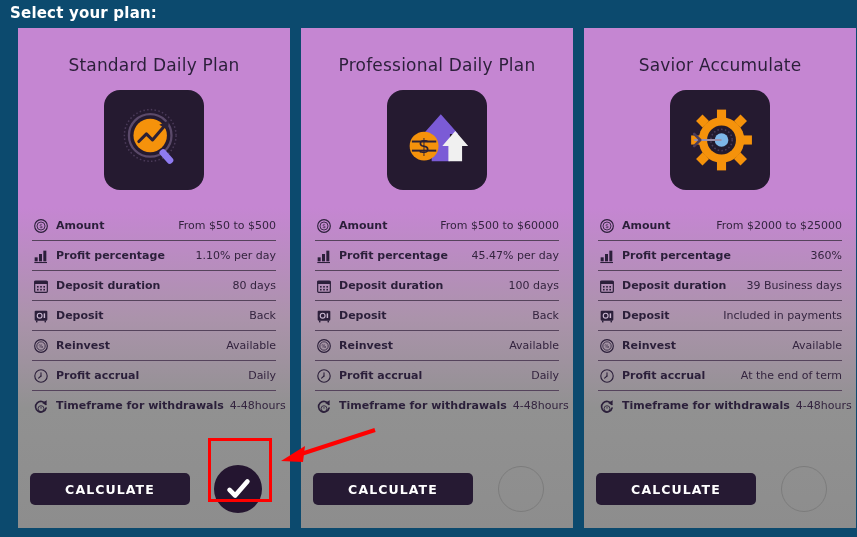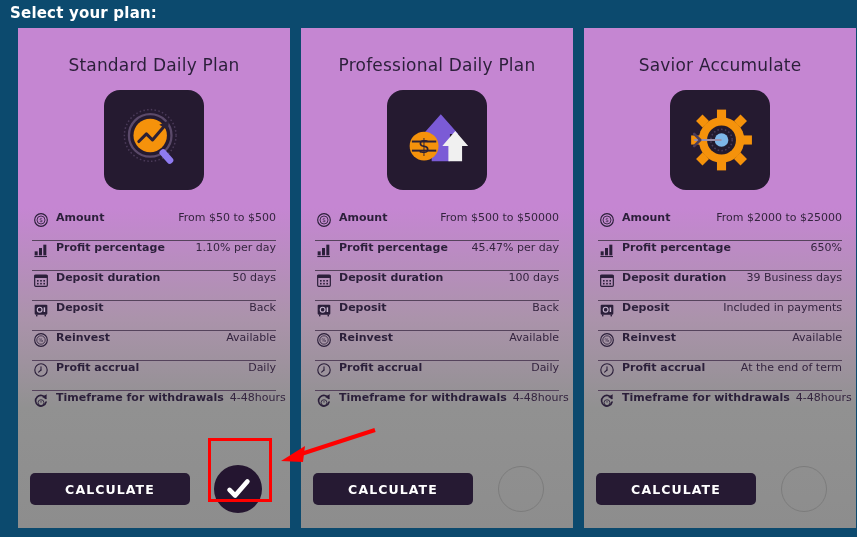--- a/index.html
+++ b/index.html
@@ -75,20 +75,21 @@
     background: #251a30;
     display: flex;
     align-items: center;
     justify-content: center;
   }
   .rows {
     margin: 21px 14px 0 14px;
   }
   .row {
     display: flex;
+    align-items: center;
     height: 29px;
     border-bottom: 1px solid #55435c;
     font-size: 11px;
   }
   .row:last-child {
     border-bottom: none;
   }
   .row-ico {
     width: 17px;
     height: 17px;
@@ -243,21 +244,21 @@
                   <rect x="6" y="12" width="2.4" height="2.4"></rect>
                   <rect x="10.8" y="12" width="2.4" height="2.4"></rect>
                   <rect x="15.6" y="12" width="2.4" height="2.4"></rect>
                   <rect x="6" y="16.3" width="2.4" height="2.4"></rect>
                   <rect x="10.8" y="16.3" width="2.4" height="2.4"></rect>
                   <rect x="15.6" y="16.3" width="2.4" height="2.4"></rect>
                 </g>
               </svg>
             </span>
             <span class="row-label">Deposit duration</span>
-            <span class="row-value">50 days</span>
+            <span class="row-value">80 days</span>
           </div>
           <div class="row">
             <span class="row-ico">
               <svg viewBox="0 0 24 24" width="16" height="16">
                 <rect x="2.5" y="4" width="19" height="15" rx="1.6" fill="#2b1f3a"></rect>
                 <circle cx="10" cy="11.5" r="3.6" fill="none" stroke="#c9b6d0" stroke-width="1.7"></circle>
                 <rect x="16" y="8" width="2.2" height="7" fill="#c9b6d0"></rect>
                 <rect x="4.5" y="19" width="2.2" height="2.6" fill="#2b1f3a"></rect>
                 <rect x="17.3" y="19" width="2.2" height="2.6" fill="#2b1f3a"></rect>
               </svg>
@@ -328,21 +329,21 @@
         <div class="rows">
           <div class="row">
             <span class="row-ico">
               <svg viewBox="0 0 24 24" width="16" height="16">
                 <circle cx="12" cy="12" r="9.5" fill="none" stroke="#2b1f3a" stroke-width="1.7"></circle>
                 <circle cx="12" cy="12" r="6" fill="none" stroke="#2b1f3a" stroke-width="1.3"></circle>
                 <text x="12" y="15.6" font-size="8.5" font-family="DejaVu Sans" text-anchor="middle" fill="#2b1f3a">$</text>
               </svg>
             </span>
             <span class="row-label">Amount</span>
-            <span class="row-value">From $500 to $50000</span>
+            <span class="row-value">From $500 to $60000</span>
           </div>
           <div class="row">
             <span class="row-ico">
               <svg viewBox="0 0 24 24" width="16" height="16">
                 <rect x="2.5" y="14" width="4.5" height="6" fill="#2b1f3a"></rect>
                 <rect x="9" y="9" width="4.5" height="11" fill="#2b1f3a"></rect>
                 <rect x="15.5" y="4" width="4.5" height="16" fill="#2b1f3a"></rect>
                 <rect x="2" y="21" width="19" height="1.6" fill="#2b1f3a"></rect>
               </svg>
             </span>
@@ -461,21 +462,21 @@
           <div class="row">
             <span class="row-ico">
               <svg viewBox="0 0 24 24" width="16" height="16">
                 <rect x="2.5" y="14" width="4.5" height="6" fill="#2b1f3a"></rect>
                 <rect x="9" y="9" width="4.5" height="11" fill="#2b1f3a"></rect>
                 <rect x="15.5" y="4" width="4.5" height="16" fill="#2b1f3a"></rect>
                 <rect x="2" y="21" width="19" height="1.6" fill="#2b1f3a"></rect>
               </svg>
             </span>
             <span class="row-label">Profit percentage</span>
-            <span class="row-value">650%</span>
+            <span class="row-value">360%</span>
           </div>
           <div class="row">
             <span class="row-ico">
               <svg viewBox="0 0 24 24" width="16" height="16">
                 <rect x="2.5" y="4.5" width="19" height="17" rx="1.5" fill="none" stroke="#2b1f3a" stroke-width="1.8"></rect>
                 <rect x="2.5" y="4.5" width="19" height="4.5" fill="#2b1f3a"></rect>
                 <g fill="#2b1f3a">
                   <rect x="6" y="12" width="2.4" height="2.4"></rect>
                   <rect x="10.8" y="12" width="2.4" height="2.4"></rect>
                   <rect x="15.6" y="12" width="2.4" height="2.4"></rect>

